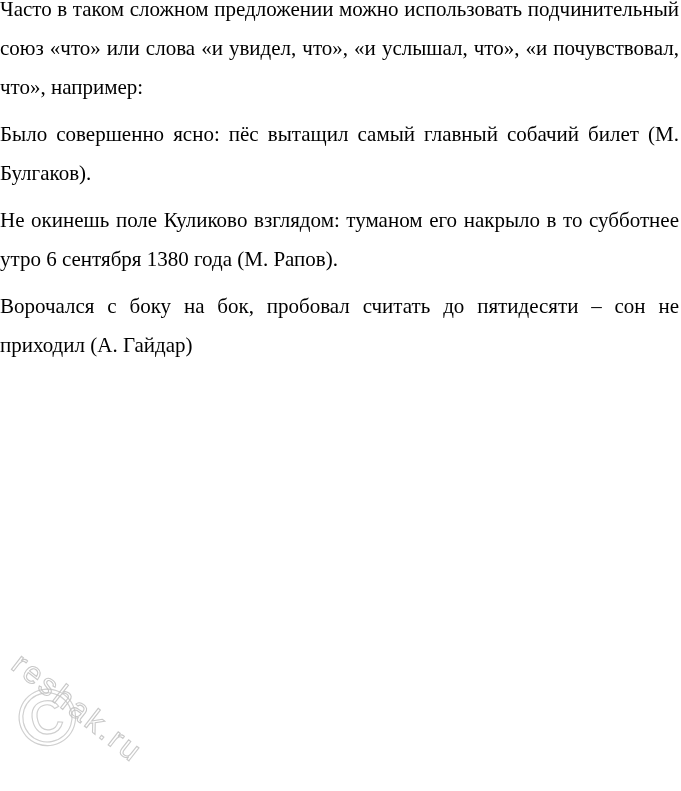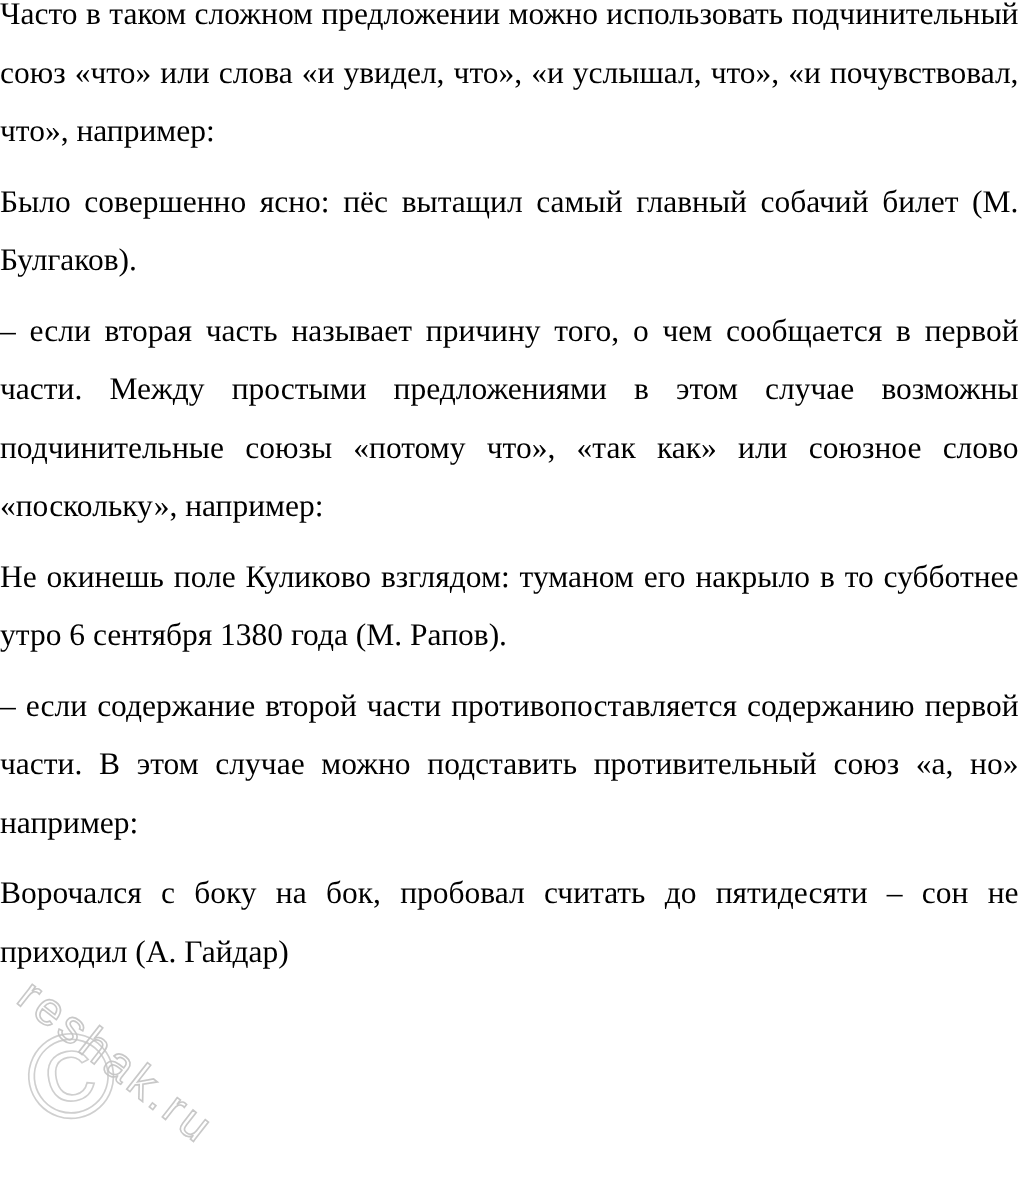--- a/index.html
+++ b/index.html
@@ -75,23 +75,21 @@
     opacity: 0.85;
   }
 </style>
 </head>
 <body>
 
 <main class="page">
   <div class="doc-text" id="paragraphs">
       <p class="para normal">Часто в таком сложном предложении можно использовать подчинительный союз «что» или слова «и увидел, что», «и услышал, что», «и почувствовал, что», например:</p>
       <p class="para italic">Было совершенно ясно: пёс вытащил самый главный собачий билет (М. Булгаков).</p>
-      <p class="para normal">– если вторая часть называет причину того, о чем сообщается в первой части. Между простыми предложениями в этом случае возможны подчинительные союзы «потому что», «так как» или союзное слово «поскольку», например:</p>
       <p class="para italic">Не окинешь поле Куликово взглядом: туманом его накрыло в то субботнее утро 6 сентября 1380 года (М. Рапов).</p>
-      <p class="para normal">– если содержание второй части противопоставляется содержанию первой части. В этом случае можно подставить противительный союз «а, но» например:</p>
       <p class="para italic">Ворочался с боку на бок, пробовал считать до пятидесяти – сон не приходил (А. Гайдар)</p>
     </div>
 
   <div class="watermark">
     <span class="wm-symbol">©</span>
     <span class="wm-text">reshak.ru</span>
   </div>
 </main>
 
 </body></html>

